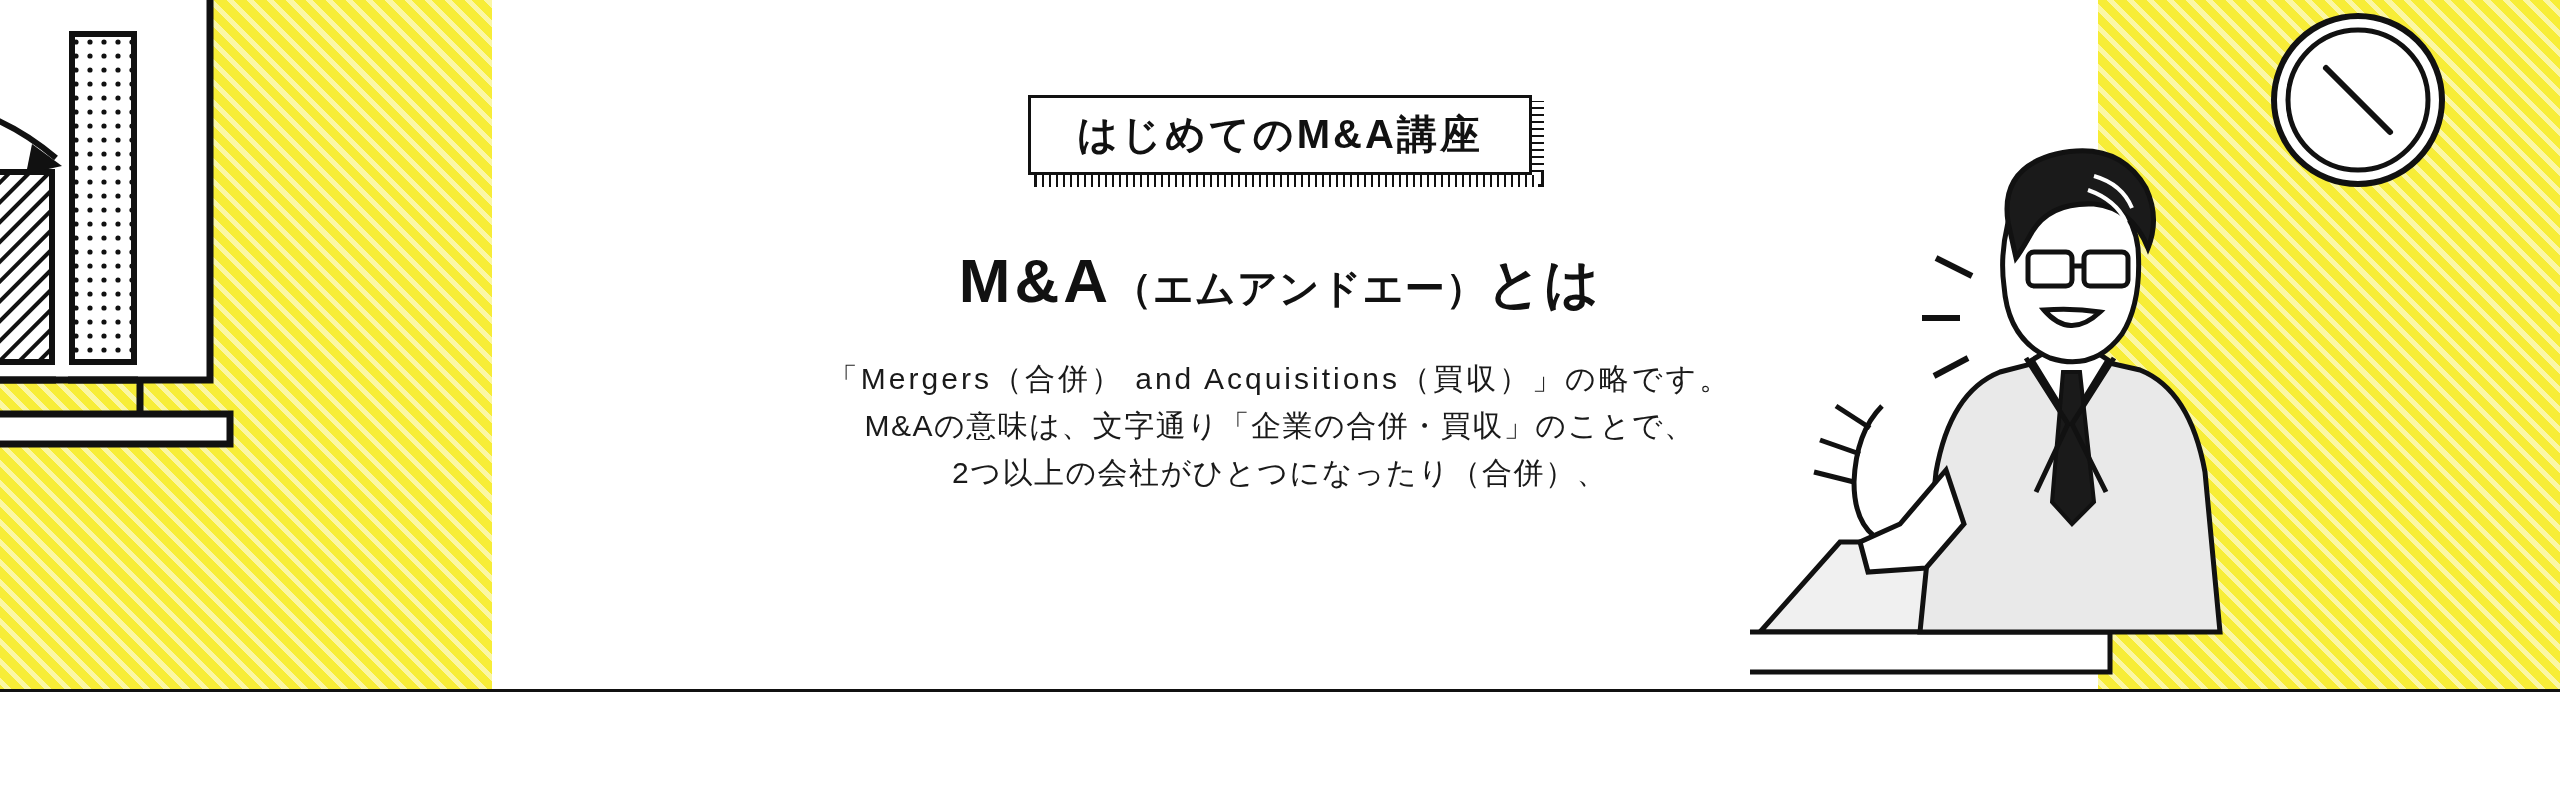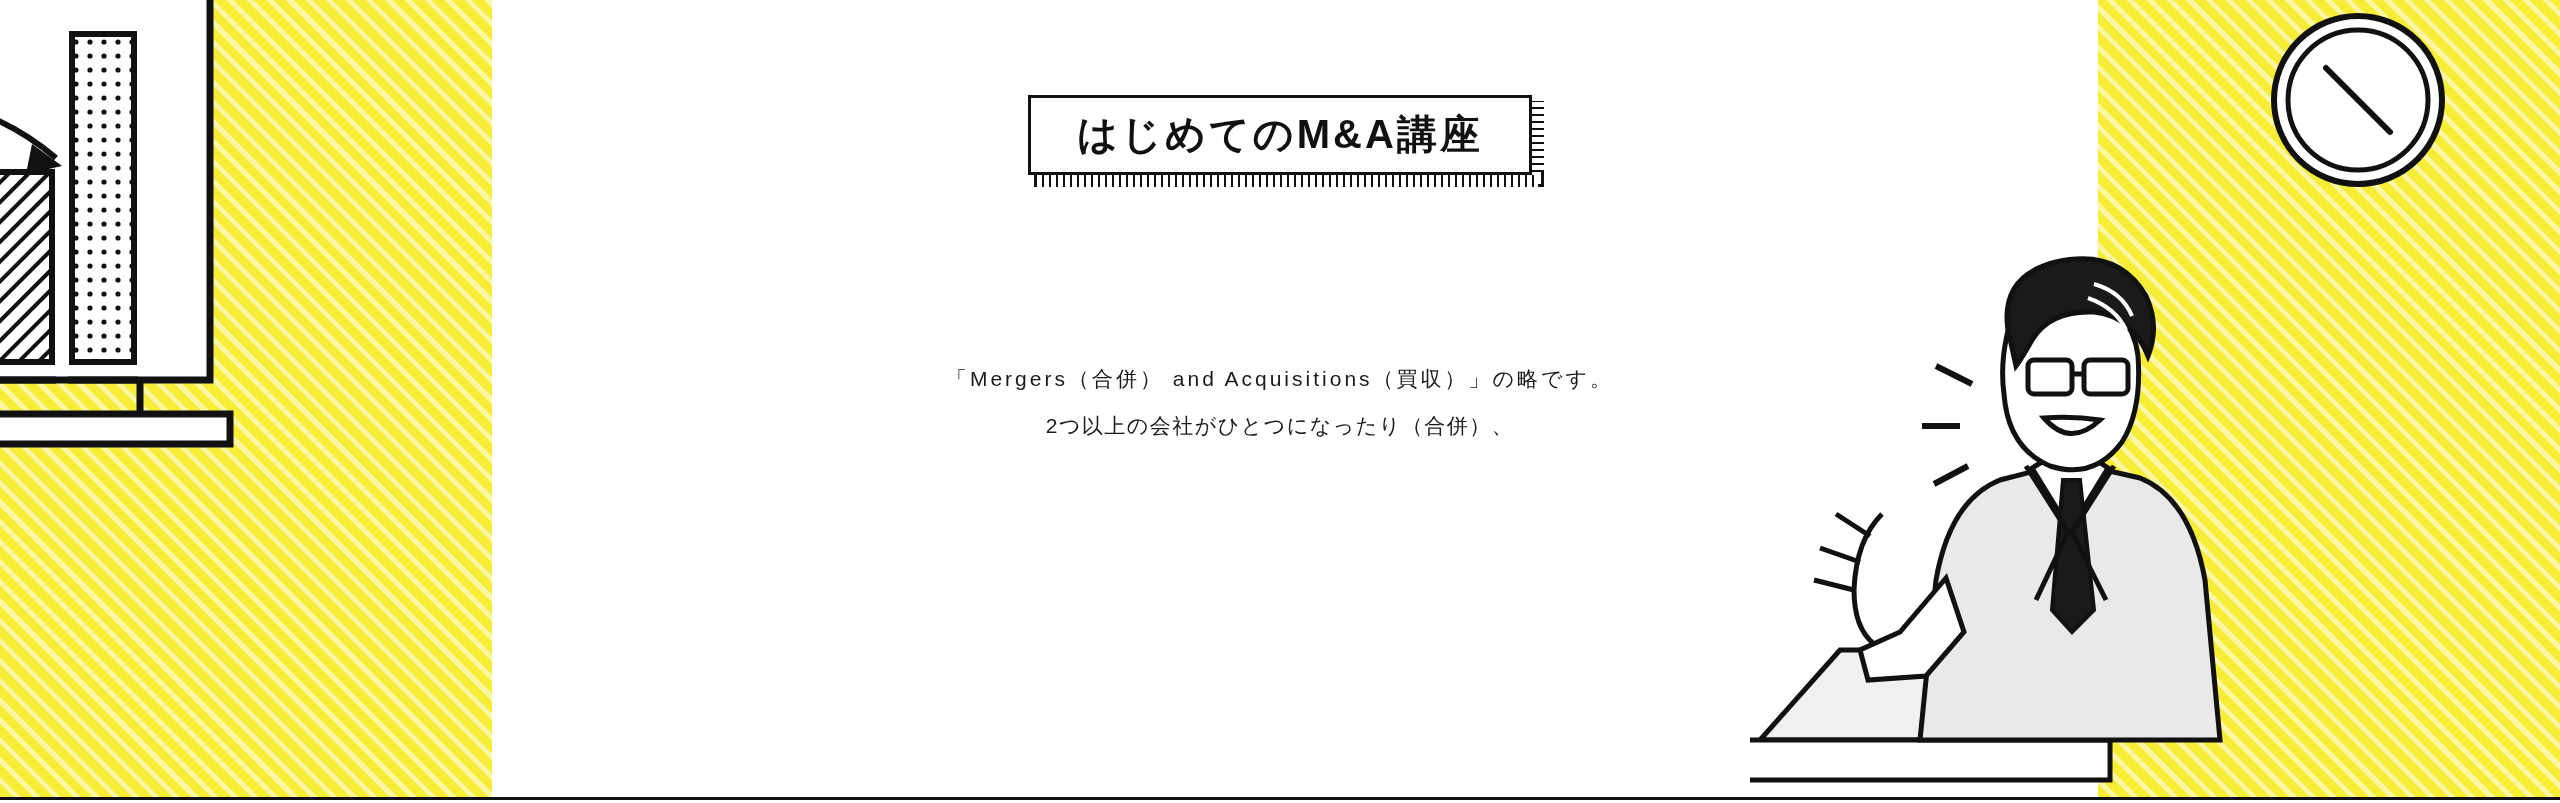--- a/index.html
+++ b/index.html
@@ -11,21 +11,21 @@
     width: 2560px;
     height: 803px;
     overflow: hidden;
     font-family: "Liberation Sans", "DejaVu Sans", sans-serif;
     color: #1a1a1a;
   }
 
   .banner {
     position: relative;
     width: 2560px;
-    height: 800px;
+    height: 692px;
     overflow: hidden;
     background: #ffffff;
   }
 
   
   .side-panel {
     position: absolute;
     top: 0;
     height: 803px;
     background-color: #f7ed37;
@@ -168,21 +168,21 @@
   
   .body-wrap {
     position: absolute;
     left: 0;
     right: 0;
     top: 355px;
     text-align: center;
     pointer-events: none;
   }
   .body-line {
-    font-size: 21px;
+    font-size: 30px;
     line-height: 47px;
     letter-spacing: 1.5px;
     color: #1a1a1a;
     white-space: nowrap;
     font-weight: 500;
   }
   .body-line.first {
     letter-spacing: 3px;
   }
 
@@ -288,20 +288,26 @@
   </div>
 
   <div class="ribbon-wrap">
     <div class="ribbon">
       <div class="ribbon-hatch"></div>
       <div class="ribbon-hatch-r"></div>
       <span class="ribbon-text">はじめてのM&amp;A講座</span>
     </div>
   </div>
 
+  <div class="title-wrap">
+    <div class="title">
+      <span class="t-main">M&amp;A</span><span class="t-kana">（エムアンドエー）</span><span class="t-toha">とは</span>
+    </div>
+  </div>
 
   <div class="body-wrap">
     <div class="body-line first">「Mergers（合併） and Acquisitions（買収）」の略です。</div>
+    <div class="body-line">M&amp;Aの意味は、文字通り「企業の合併・買収」のことで、</div>
     <div class="body-line">2つ以上の会社がひとつになったり（合併）、</div>
   </div>
 
   <div class="bottom-rule"></div>
 </div>
 
 </body></html>

